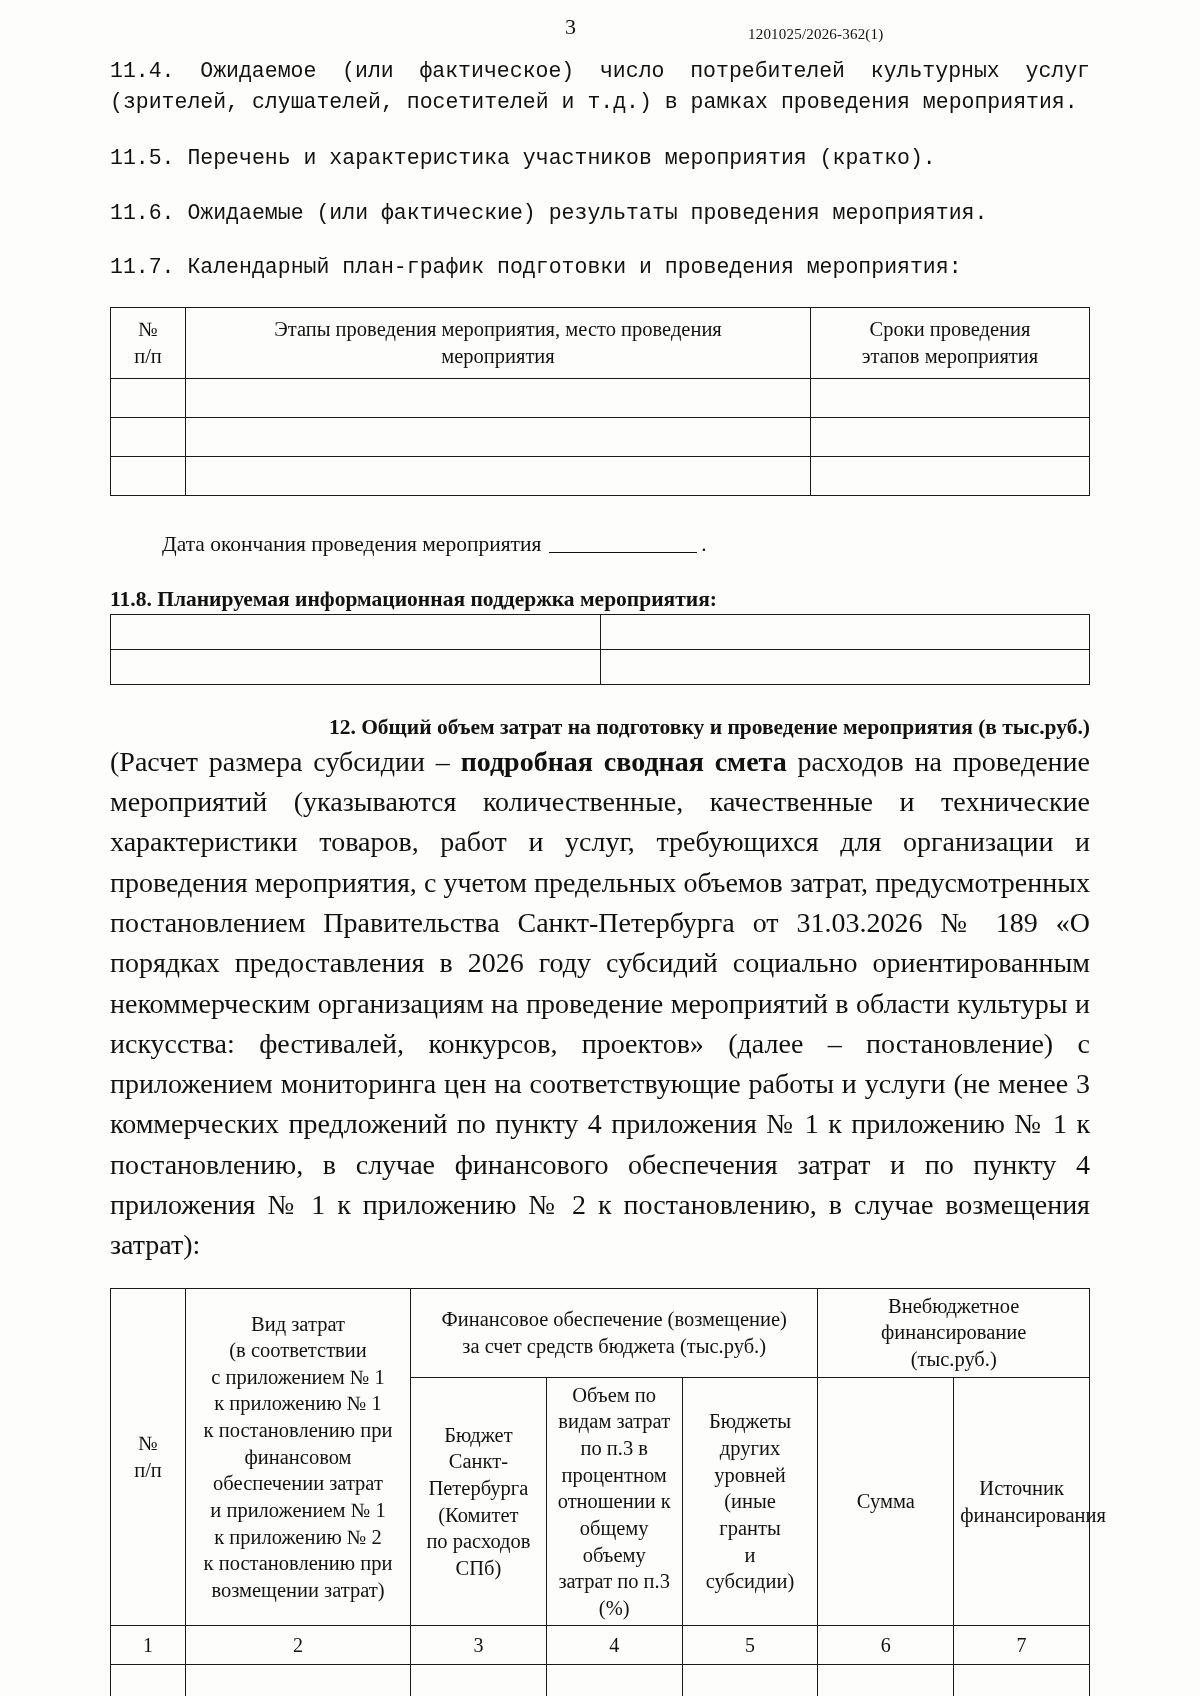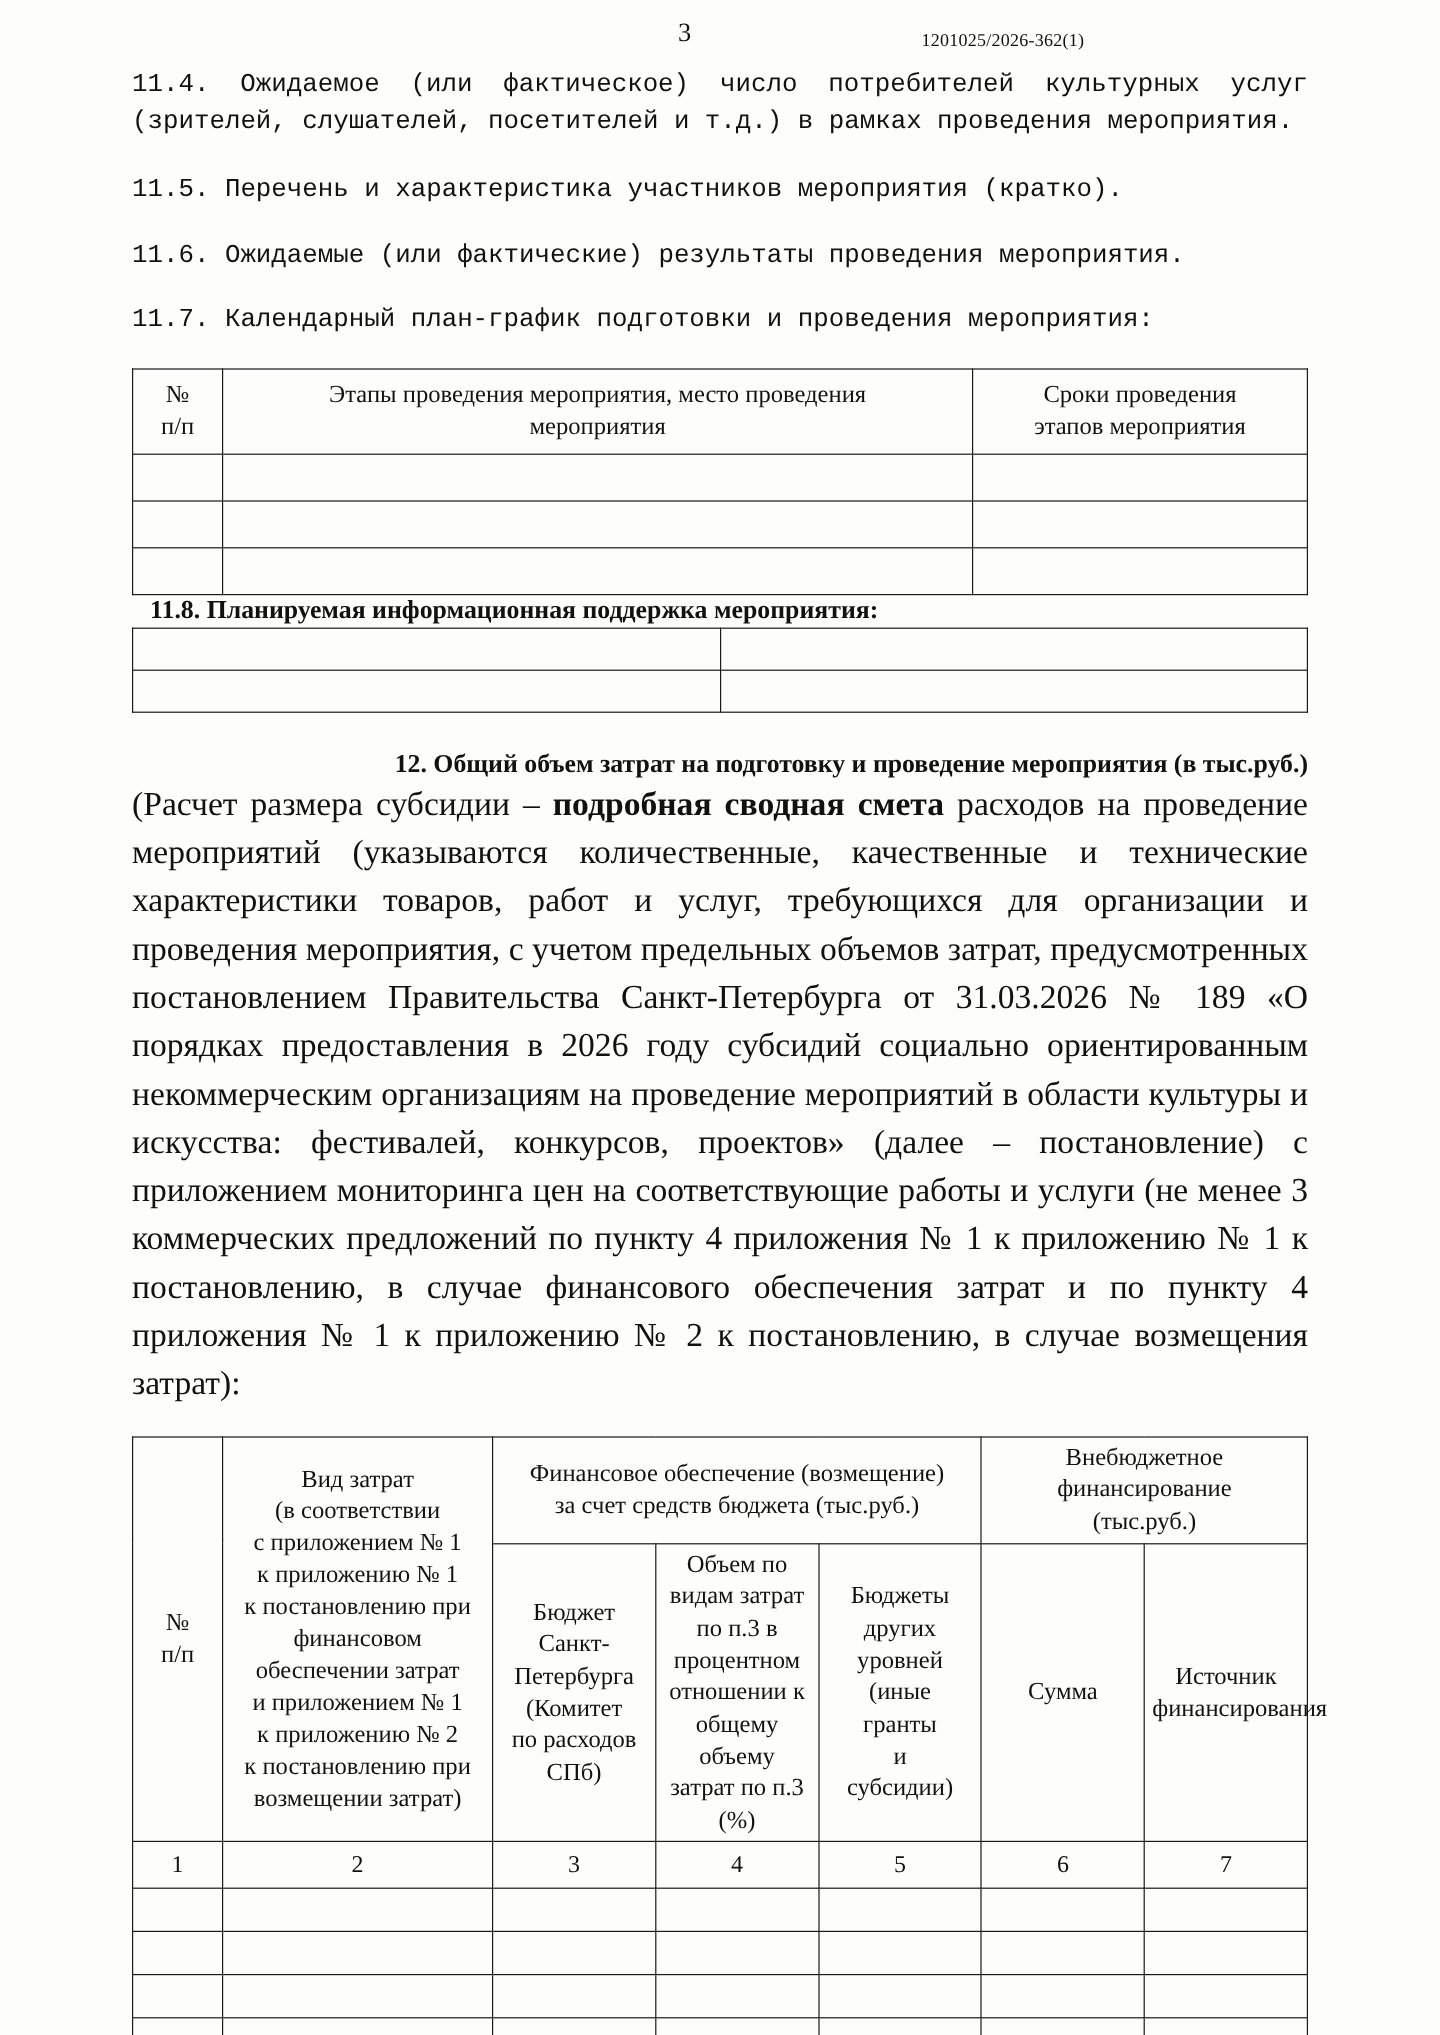--- a/index.html
+++ b/index.html
@@ -28,21 +28,21 @@
   }
   .page-number {
     position: absolute;
     left: 565px;
     top: 14px;
     font-size: 22px;
     letter-spacing: .5px;
   }
   .doc-id {
     position: absolute;
-    left: 768px;
+    left: 748px;
     top: 26px;
     font-size: 15px;
     letter-spacing: .2px;
   }
 
   
   p.clause {
     margin: 0 0 26px 0;
     font-size: 21.5px;
     line-height: 1.42;
@@ -85,21 +85,21 @@
     display: inline-block;
     width: 148px;
     border-bottom: 1.8px solid #111;
     margin: 0 4px -2px 8px;
   }
 
   
   .sub-head {
     font-weight: bold;
     font-size: 21.5px;
-    margin: 0 0 2px 15px;
+    margin: 0 0 2px 0;
   }
   .t-info .h-ways   { width: 560px; }
   .t-info .hdr td   { padding: 7px 8px; line-height: 1.36; }
   .t-info .r-empty td { height: 26px; }
 
   
   .sec12-title {
     font-weight: bold;
     font-size: 21.5px;
     margin: 30px 0 0 0;
@@ -179,20 +179,23 @@
         <td></td>
       </tr>
       <tr class="r-empty">
         <td></td>
         <td></td>
         <td></td>
       </tr>
     </tbody>
   </table>
 
+  <div class="date-line">
+    <span>Дата окончания проведения мероприятия</span><span class="blank"></span><span>.</span>
+  </div>
 
   <p class="sub-head">11.8. Планируемая информационная поддержка мероприятия:</p>
 
   <table class="doc t-info">
     <tbody>
       <tr class="r-empty">
         <td></td>
         <td></td>
       </tr>
       <tr class="r-empty">

